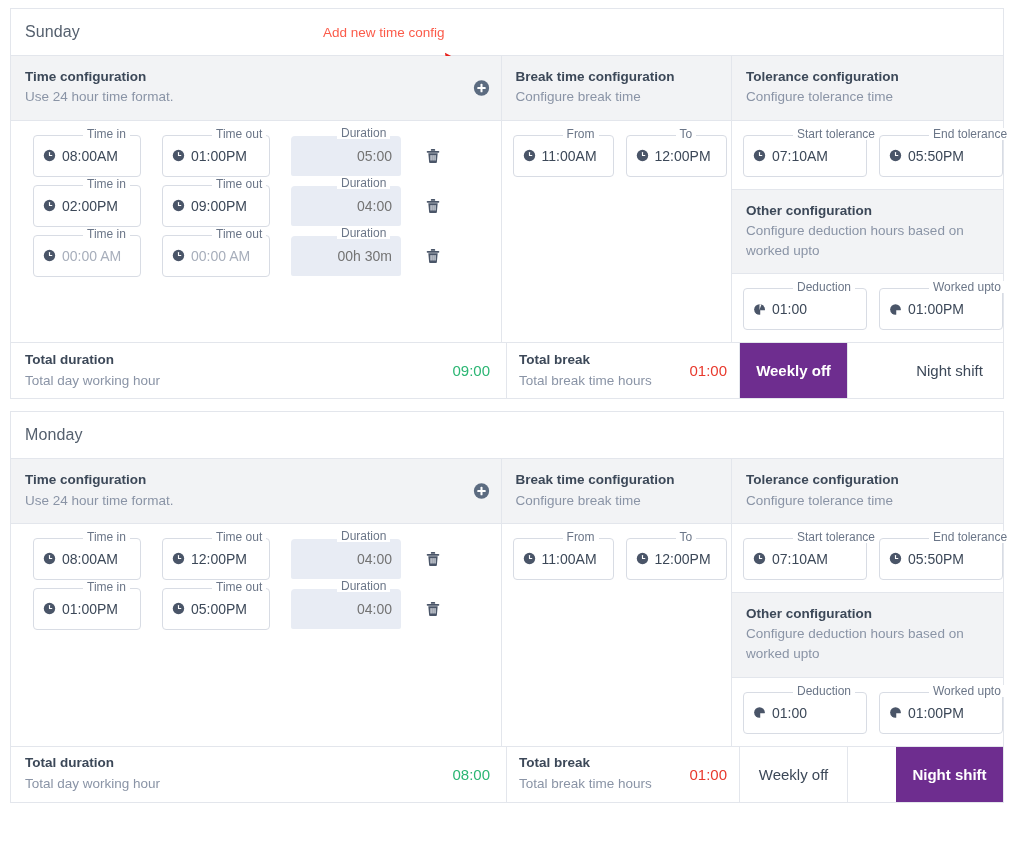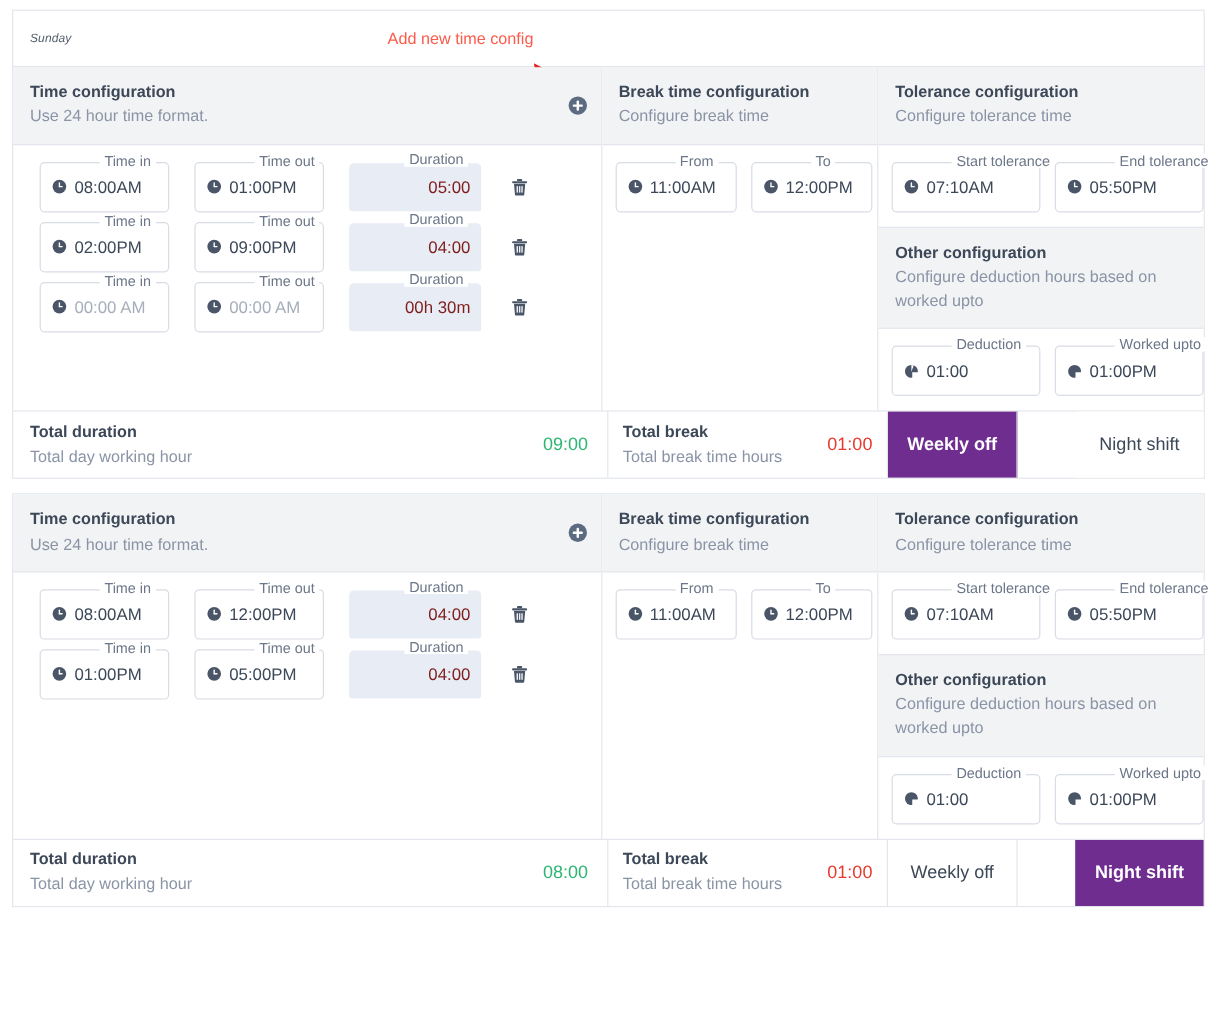--- a/index.html
+++ b/index.html
@@ -30,25 +30,24 @@
 
   .day-title-bar {
     height: 47px;
     display: flex;
     align-items: center;
     padding: 0 14px;
     border-bottom: 1px solid #e3e6ec;
     position: relative;
   }
   .day-title {
-    font-size: 10px;
+    font-size: 16px;
     color: #55606e;
     font-weight: 400;
     letter-spacing: .1px;
-    font-style: italic;
   }
 
   .add-link {
     position: absolute;
     left: 312px;
     top: 50%;
     transform: translateY(-50%);
     color: #fb5b4a;
     font-size: 13.5px;
     white-space: nowrap;
@@ -164,21 +163,21 @@
     justify-content: flex-end;
     width: 110px;
     height: 40px;
   }
   .field.filled .field-label {
     top: -9px;
     left: 6px;
     background: #ffffff;
     color: #6b7688;
   }
-  .field.filled .field-value { color: #7f1d1d; }
+  .field.filled .field-value { color: #737373; }
 
   .trash {
     width: 18px;
     height: 18px;
     margin-left: 2px;
     cursor: pointer;
     flex: none;
   }
 
   
@@ -503,20 +502,23 @@
         <div class="foot-val red">01:00</div>
       </div>
       <div class="toggle active">Weekly off</div>
       <div class="toggle">Night shift</div>
     </div>
 
   </div>
 
   <div class="day-card">
 
+    <div class="day-title-bar">
+      <span class="day-title">Monday</span>
+    </div>
 
     <div class="card-body">
 
       <div class="col-time">
         <div class="sec-head">
           <div class="sec-title">Time configuration</div>
           <div class="sec-sub">Use 24 hour time format.</div>
           <svg class="plus-icon" viewBox="0 0 20 20">
             <circle cx="10" cy="10" r="9" fill="#5c6b80"></circle>
             <rect x="5" y="8.8" width="10" height="2.4" rx="1" fill="#ffffff"></rect>

